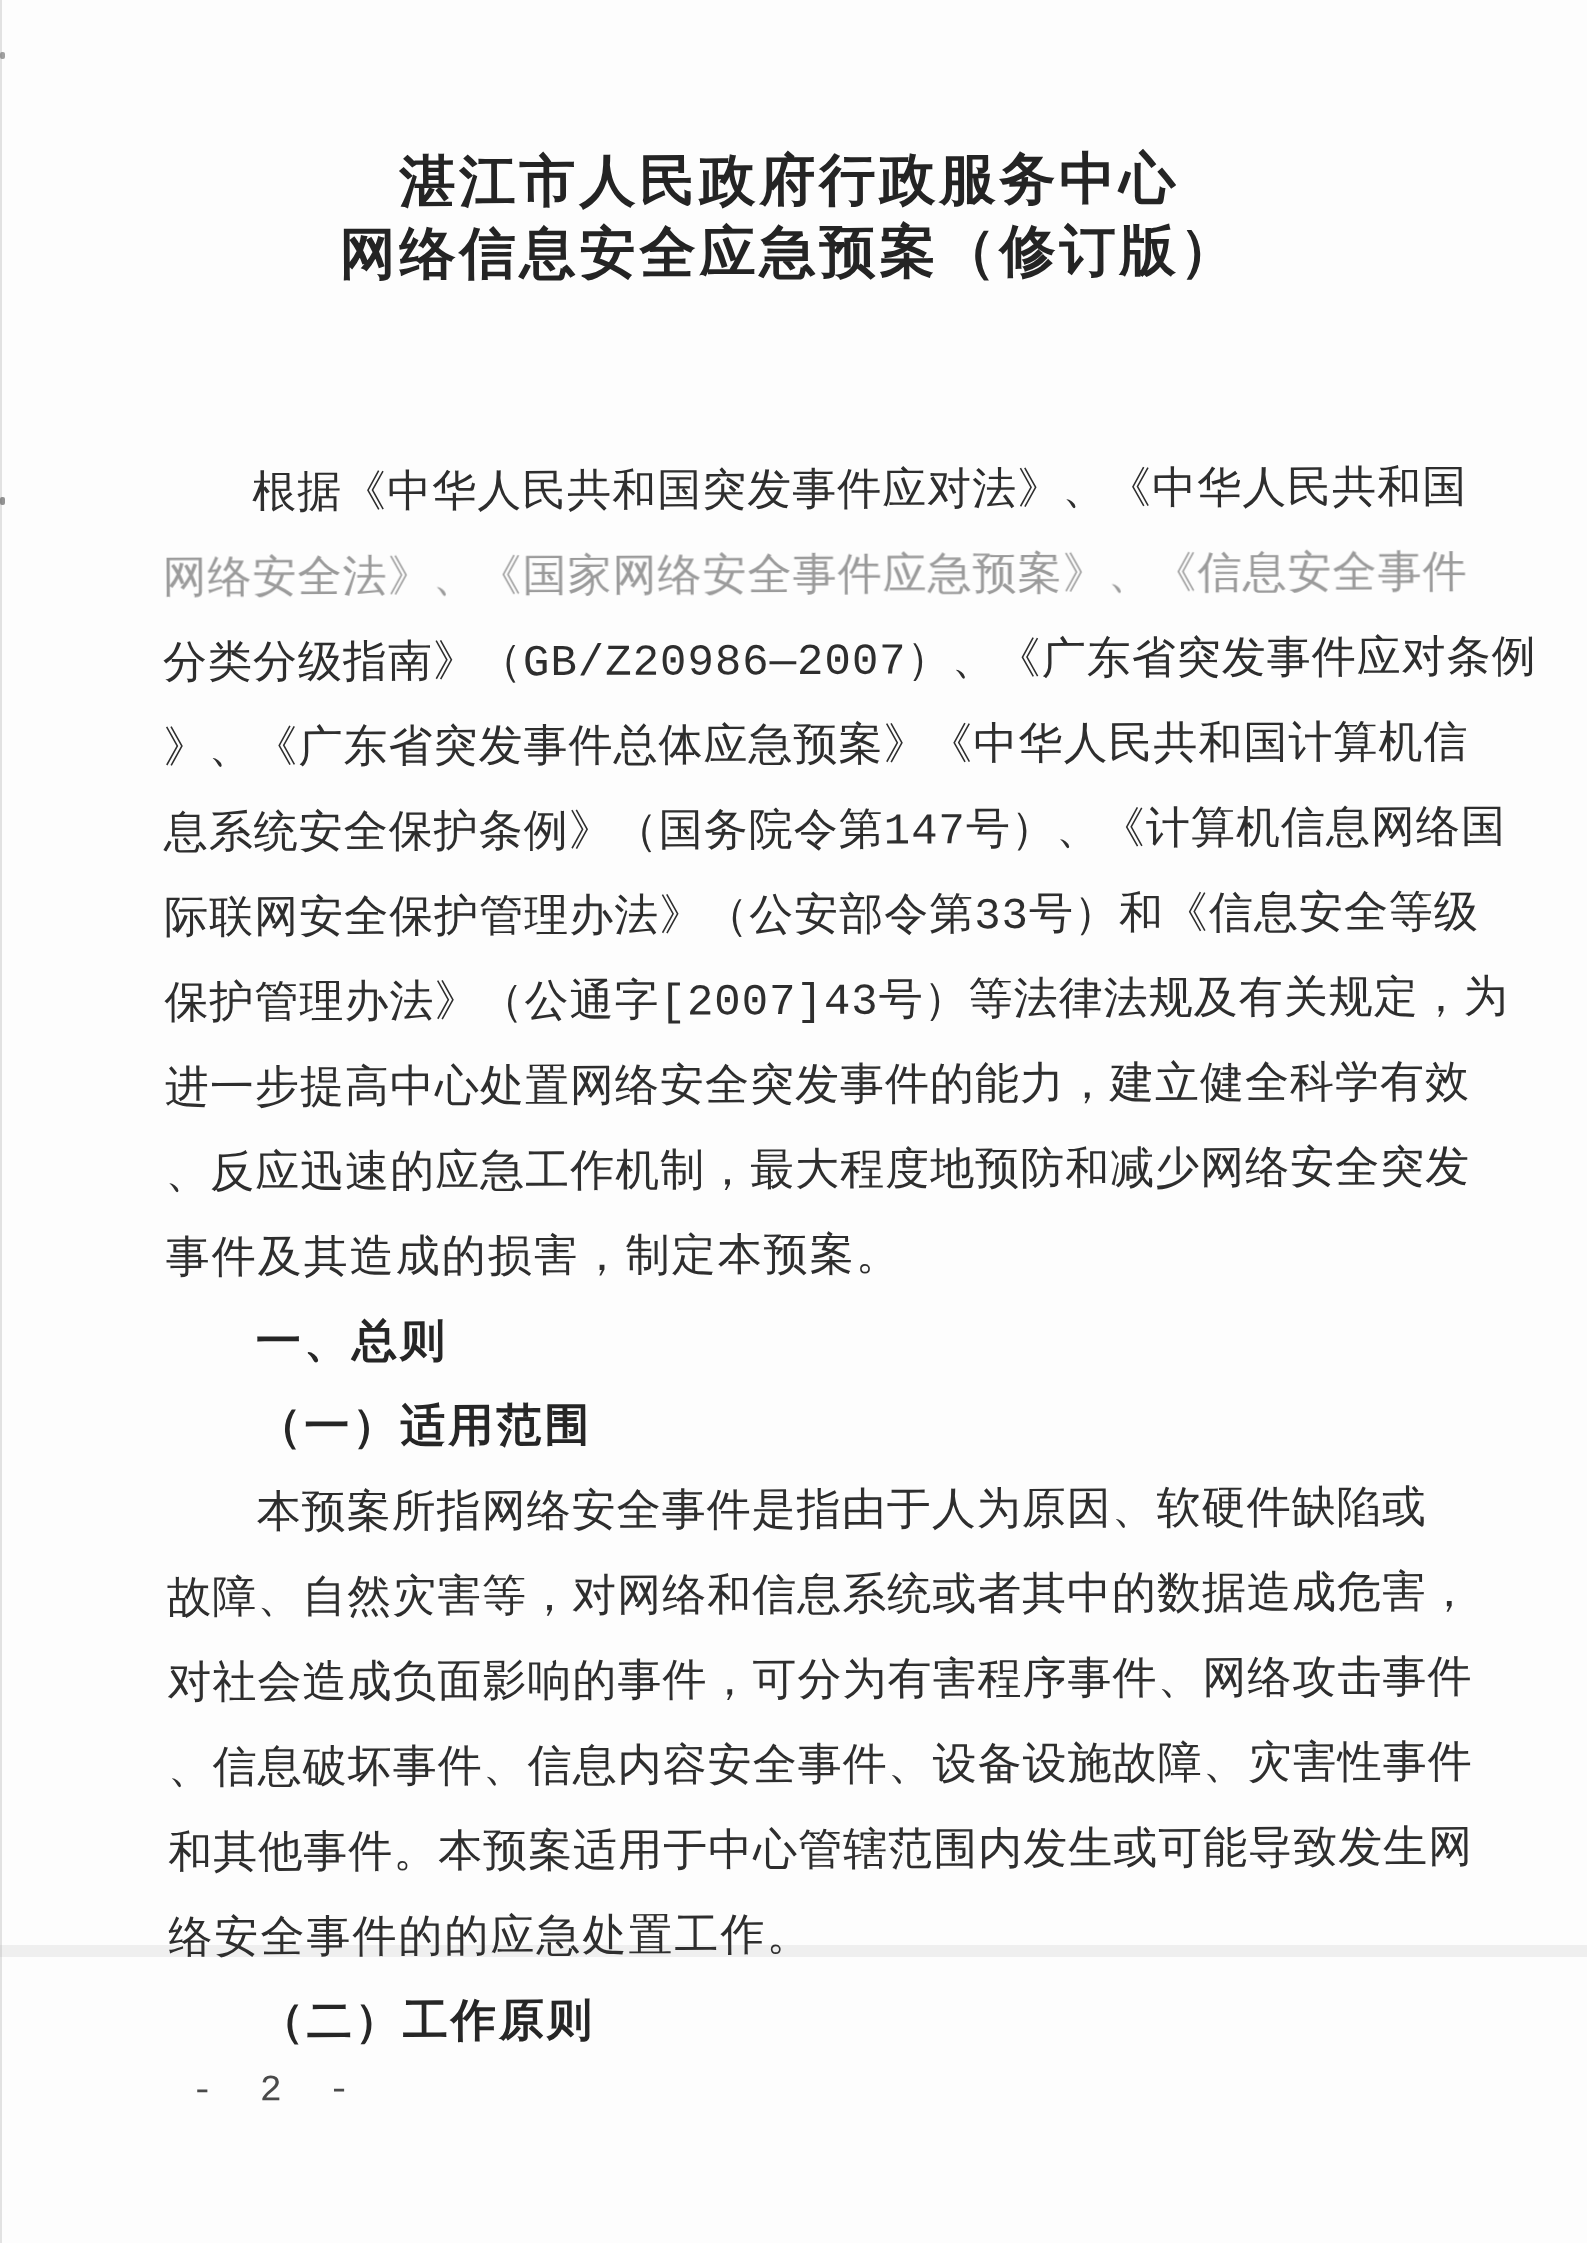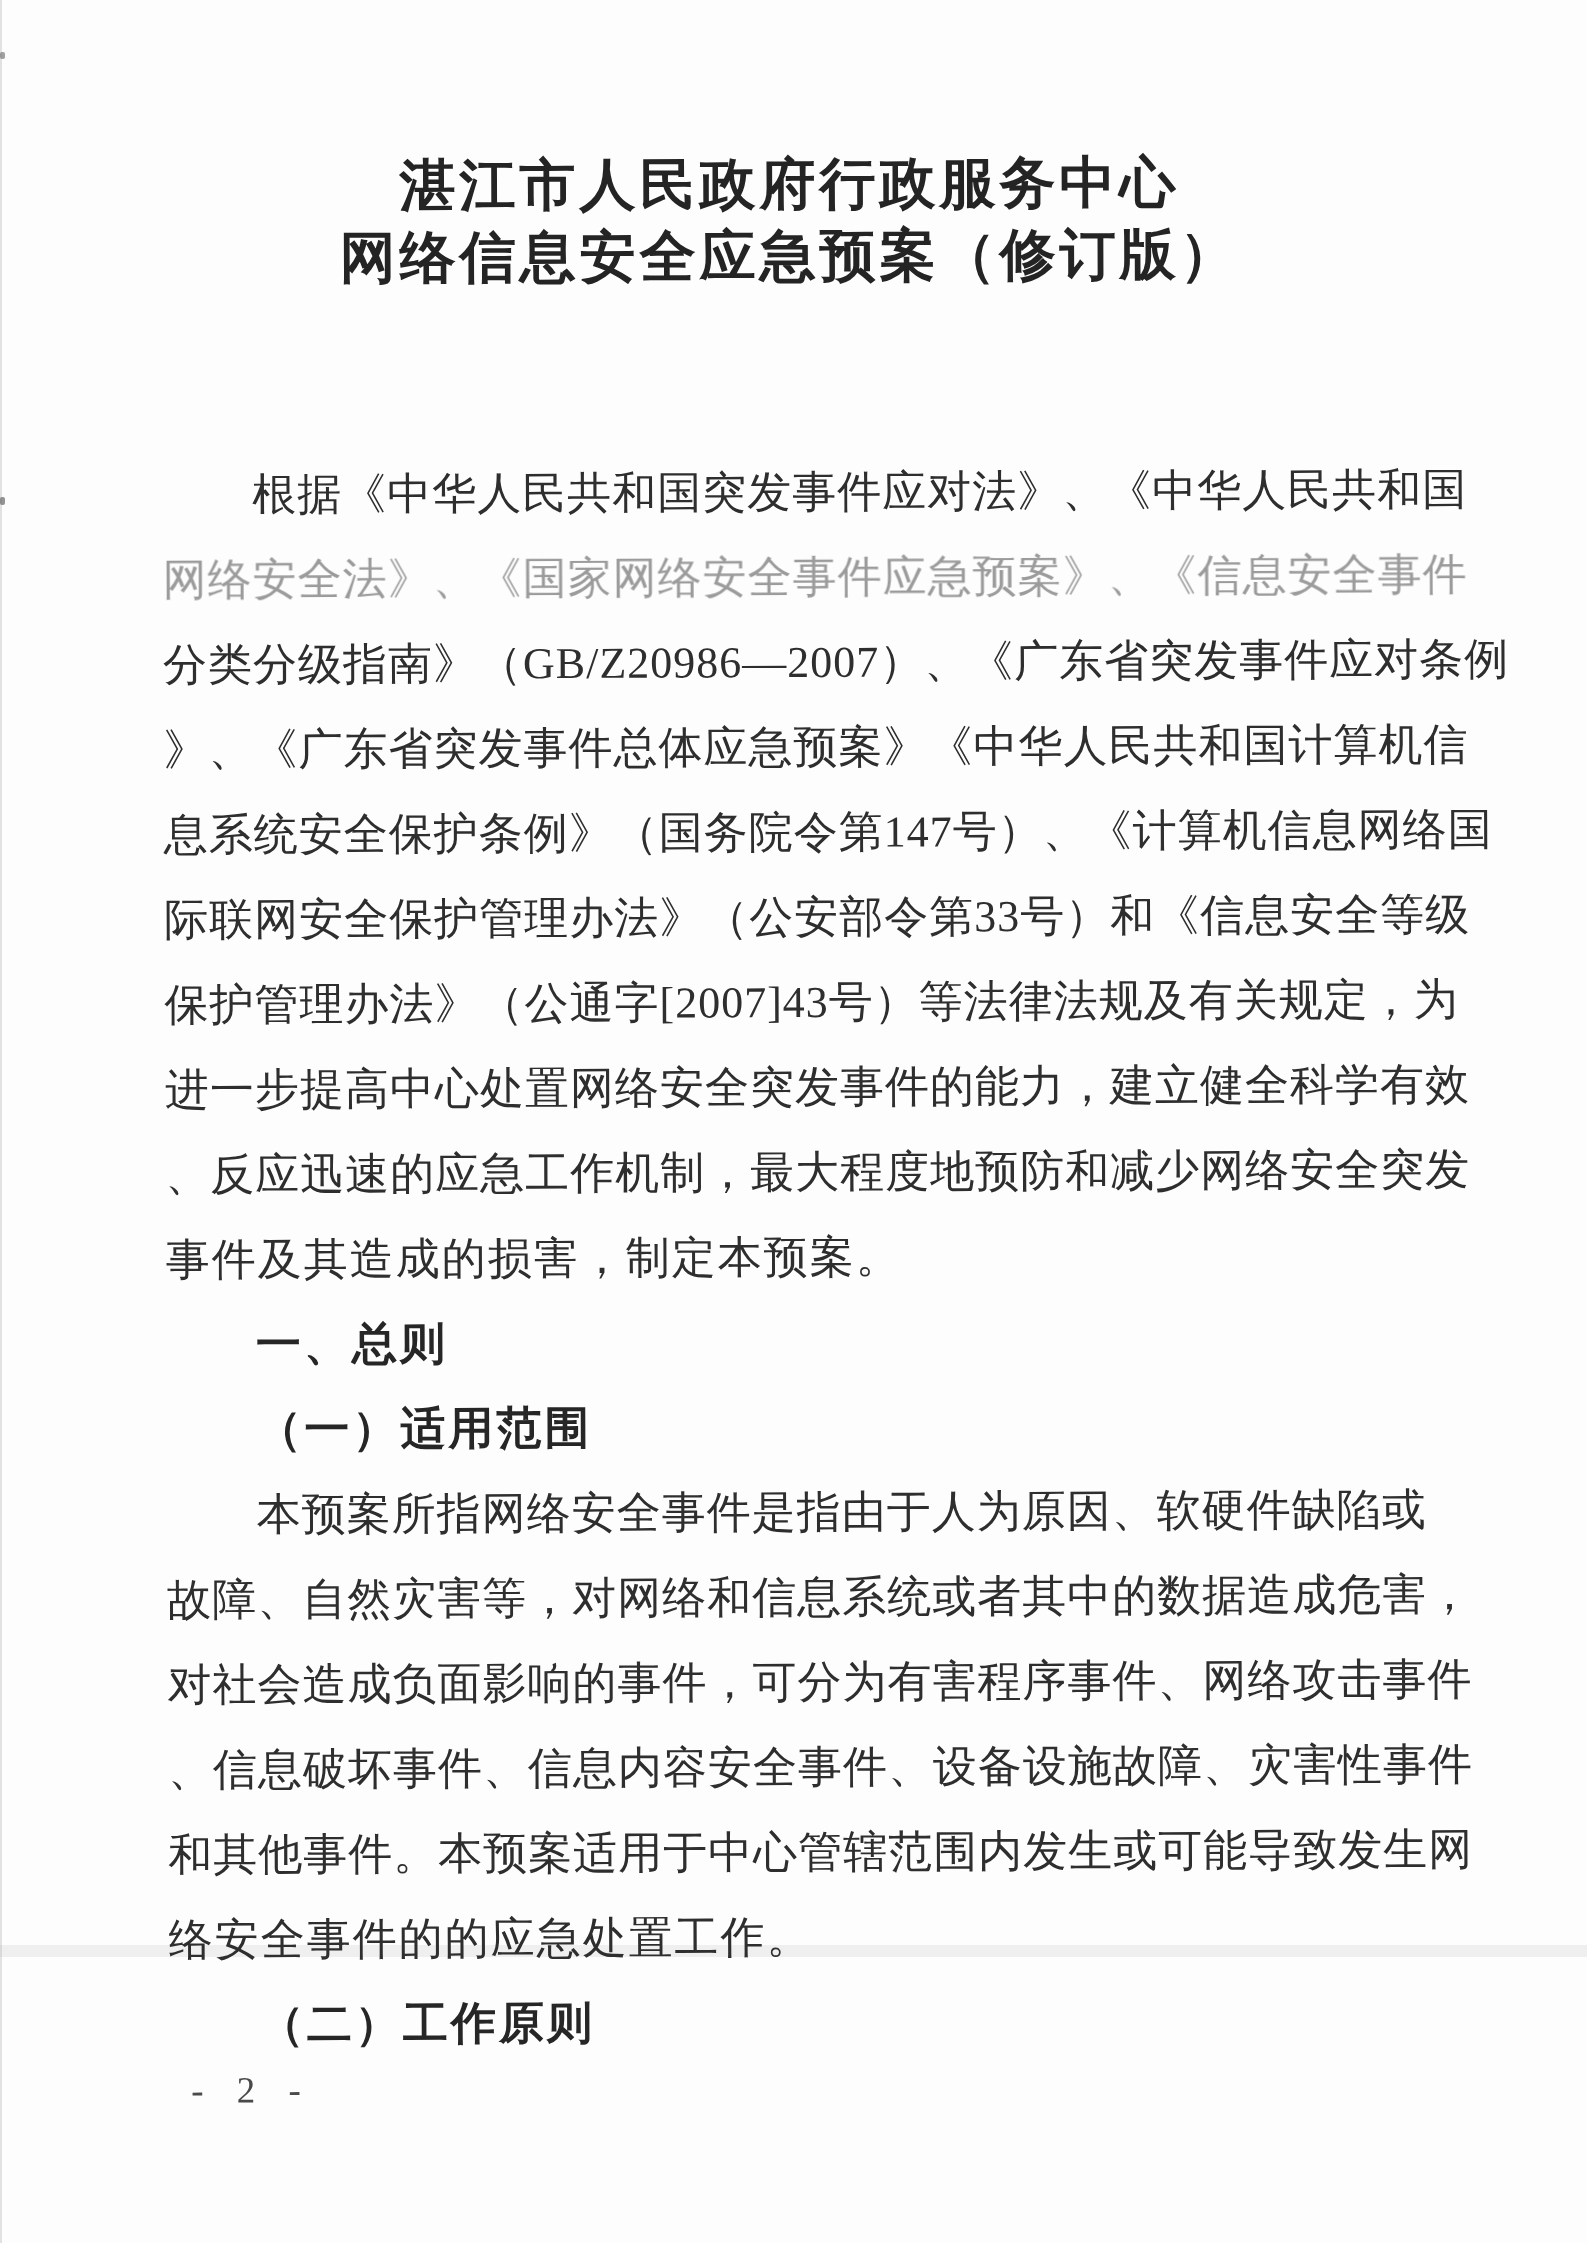--- a/index.html
+++ b/index.html
@@ -6,21 +6,21 @@
     margin: 0;
     padding: 0;
     background: #ffffff;
   }
   .page {
     position: relative;
     width: 1587px;
     height: 2243px;
     background: #fdfdfd;
     overflow: hidden;
-    font-family: Liberation Serif, serif;
+    font-family: Liberation Mono, monospace;
   }
   
   .edge-line {
     position: absolute;
     left: 0; top: 0;
     width: 2px; height: 100%;
     background: #e2e2e2;
   }
   .speck-1 {
     position: absolute; left: 0; top: 52px;

